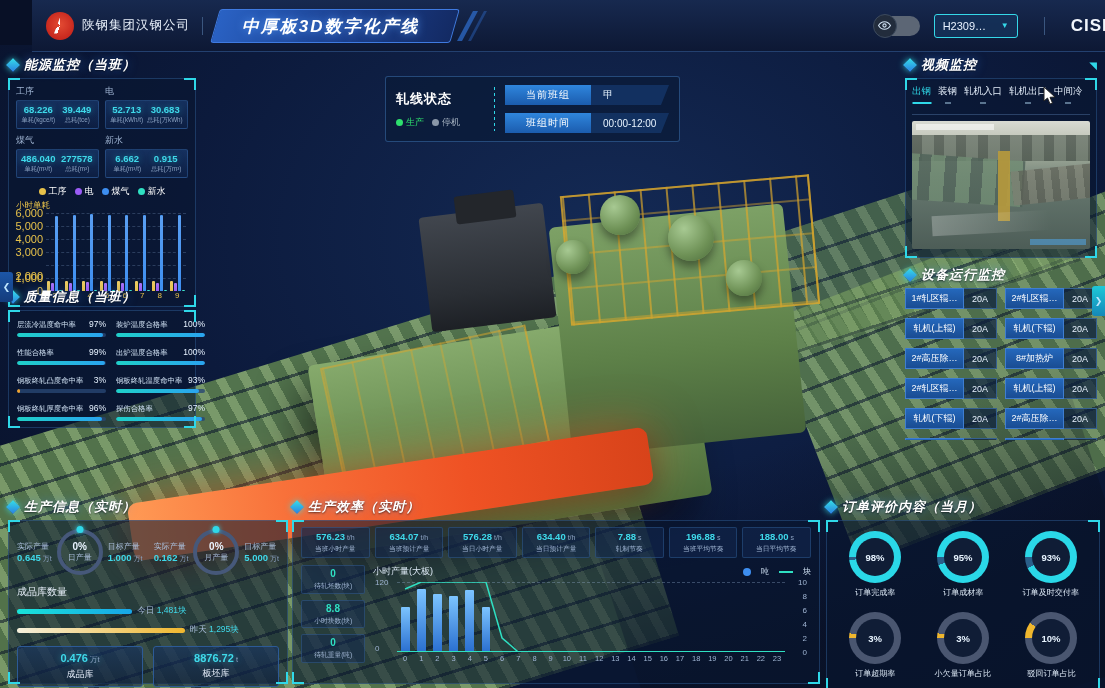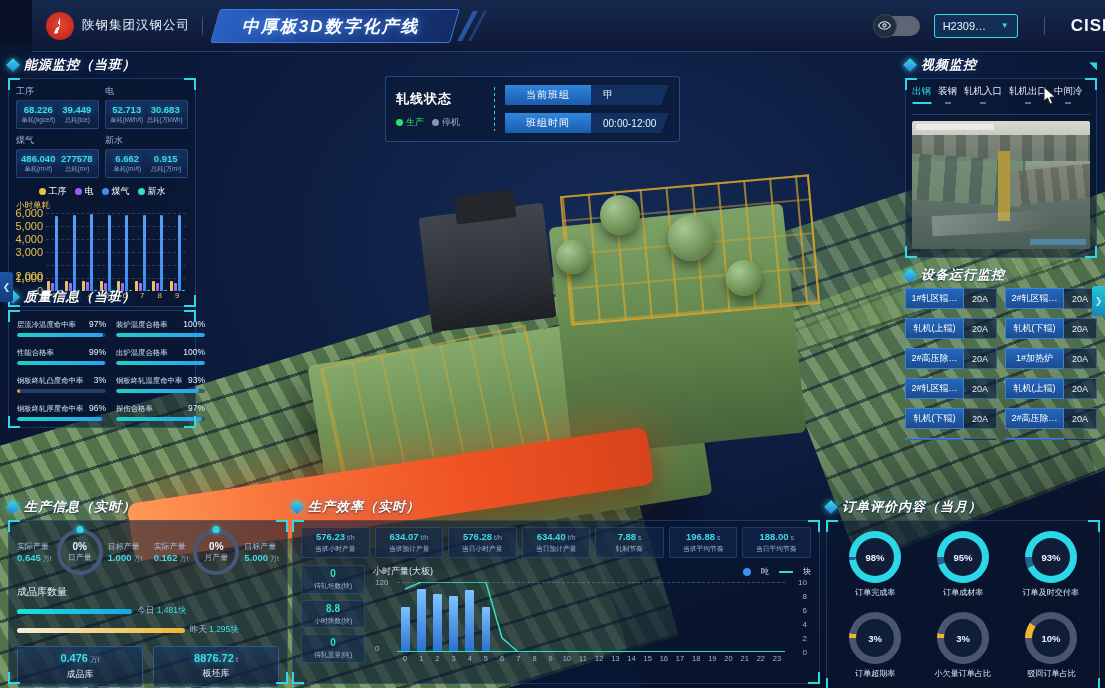--- a/index.html
+++ b/index.html
@@ -620,21 +620,21 @@
             <div class="dev-label">轧机(下辊)</div>
             <div class="dev-val">20A</div>
           </div>
         </div>
         <div class="dev-row">
           <div class="dev-cell">
             <div class="dev-label">2#高压除…</div>
             <div class="dev-val">20A</div>
           </div>
           <div class="dev-cell">
-            <div class="dev-label">1#加热炉</div>
+            <div class="dev-label">8#加热炉</div>
             <div class="dev-val">20A</div>
           </div>
         </div>
         <div class="dev-row">
           <div class="dev-cell">
             <div class="dev-label">2#轧区辊…</div>
             <div class="dev-val">20A</div>
           </div>
           <div class="dev-cell">
             <div class="dev-label">轧机(上辊)</div>

